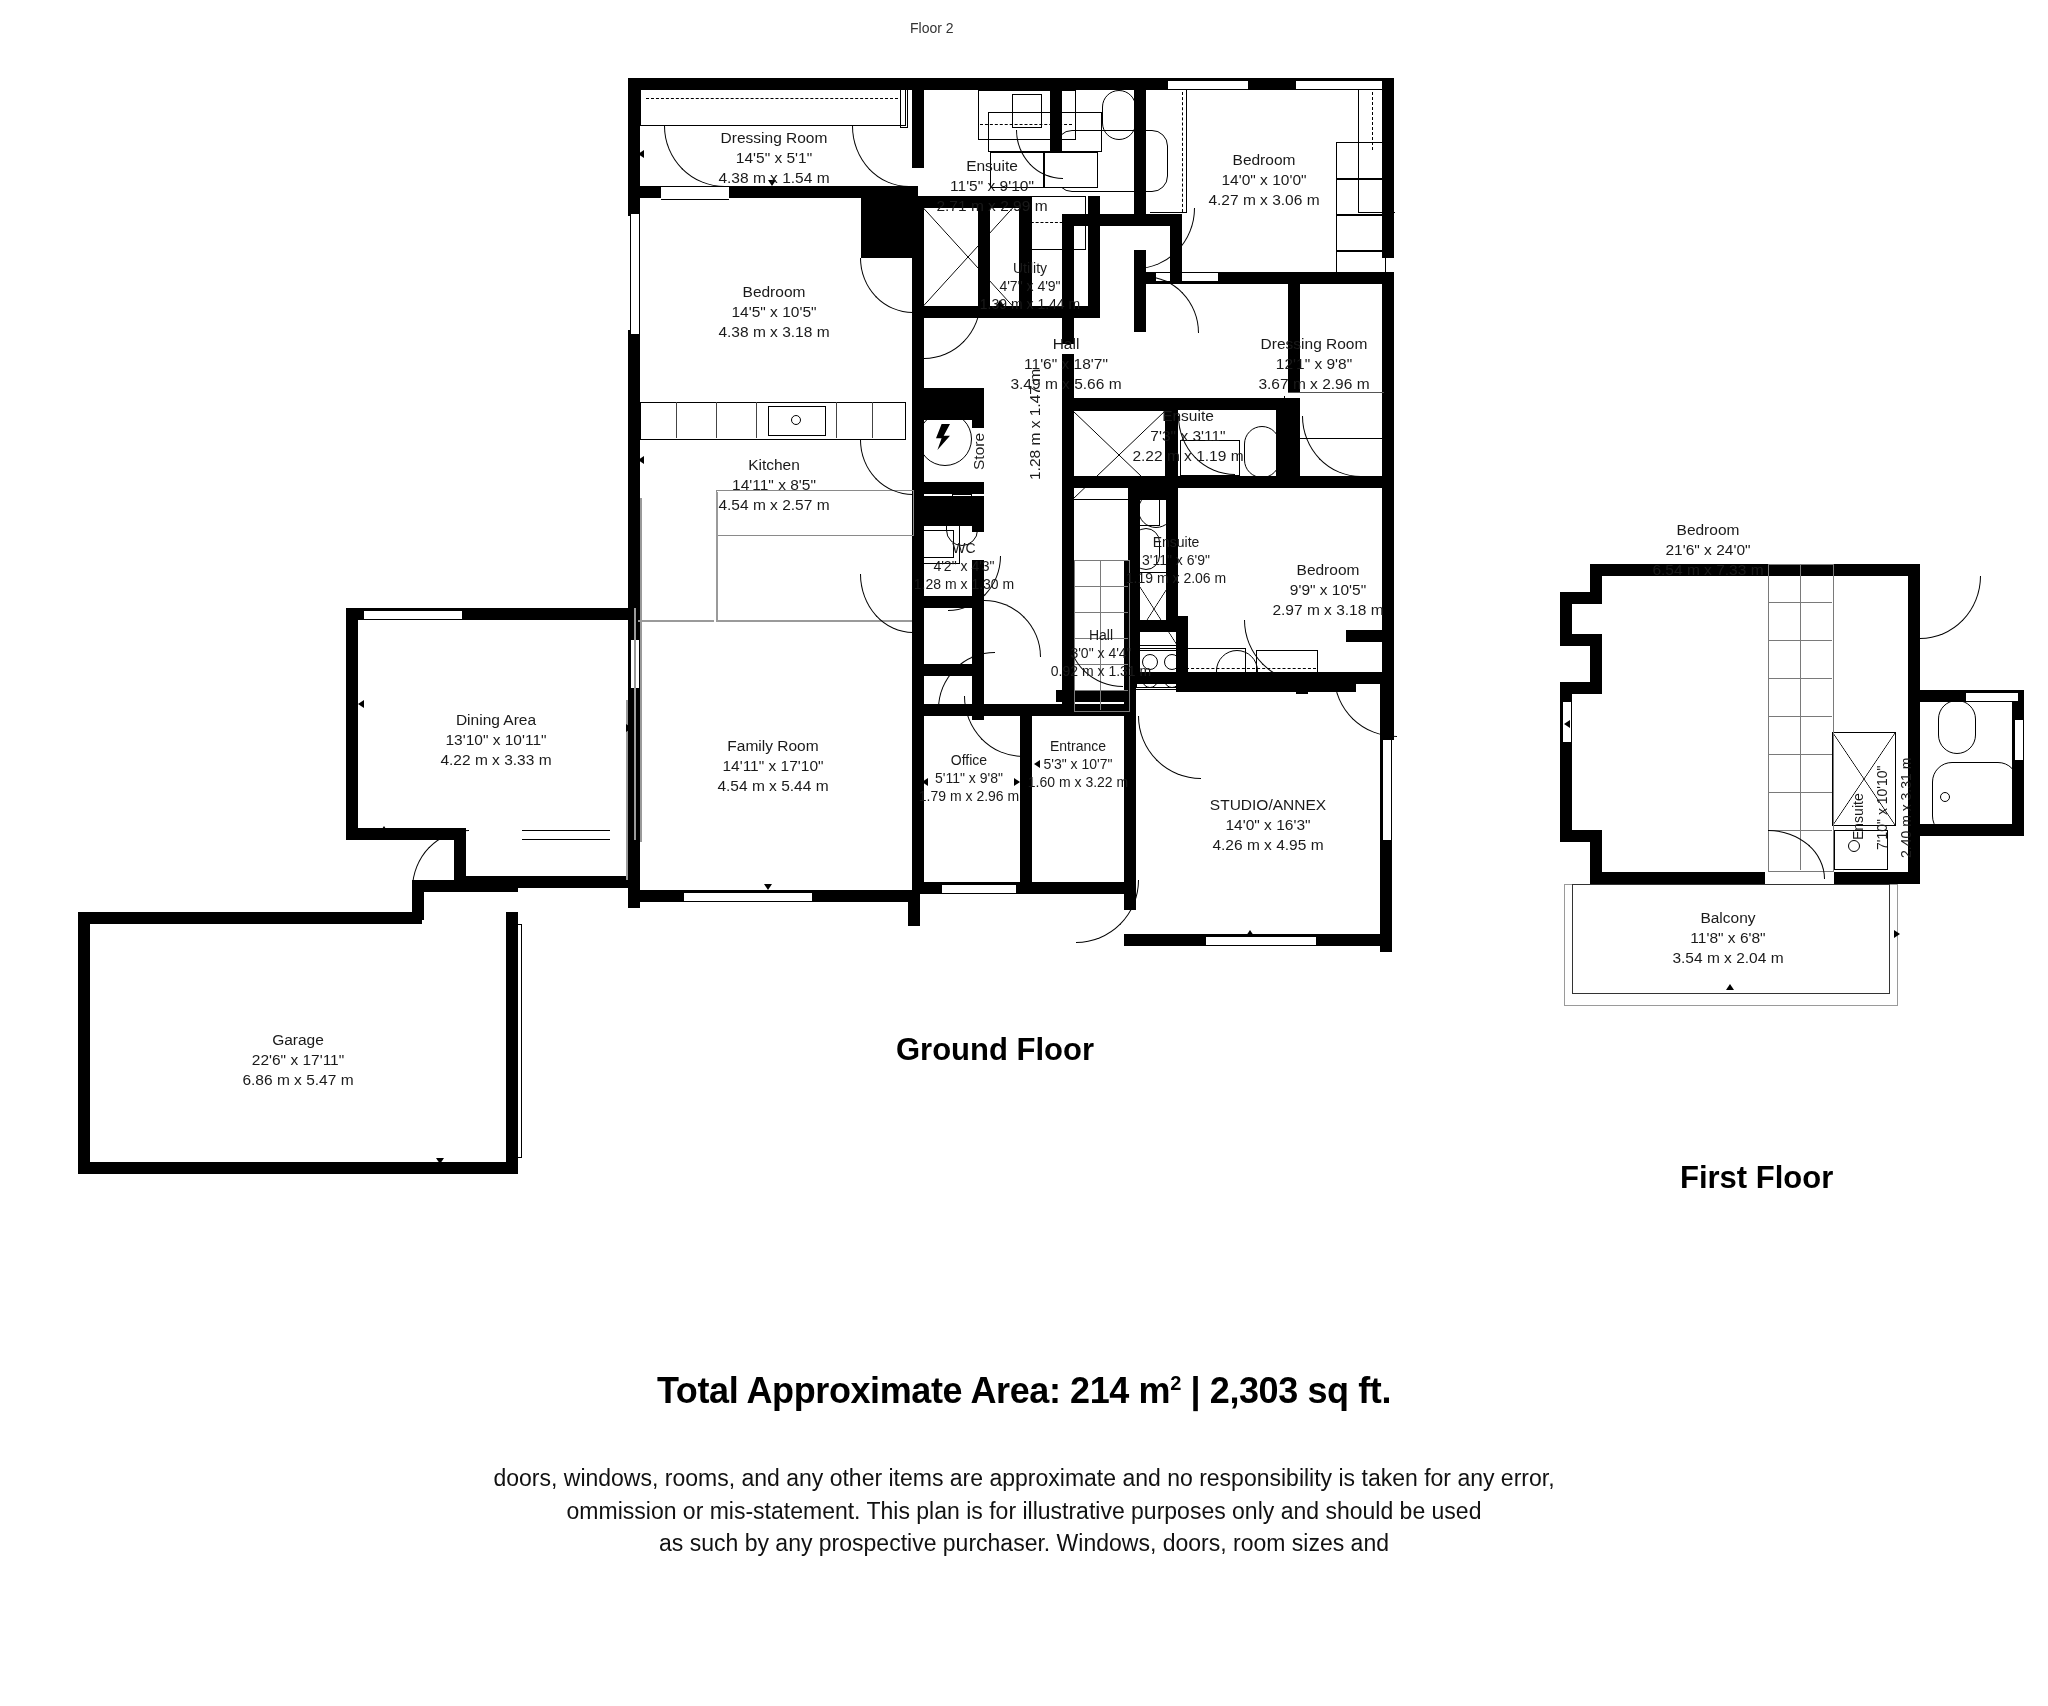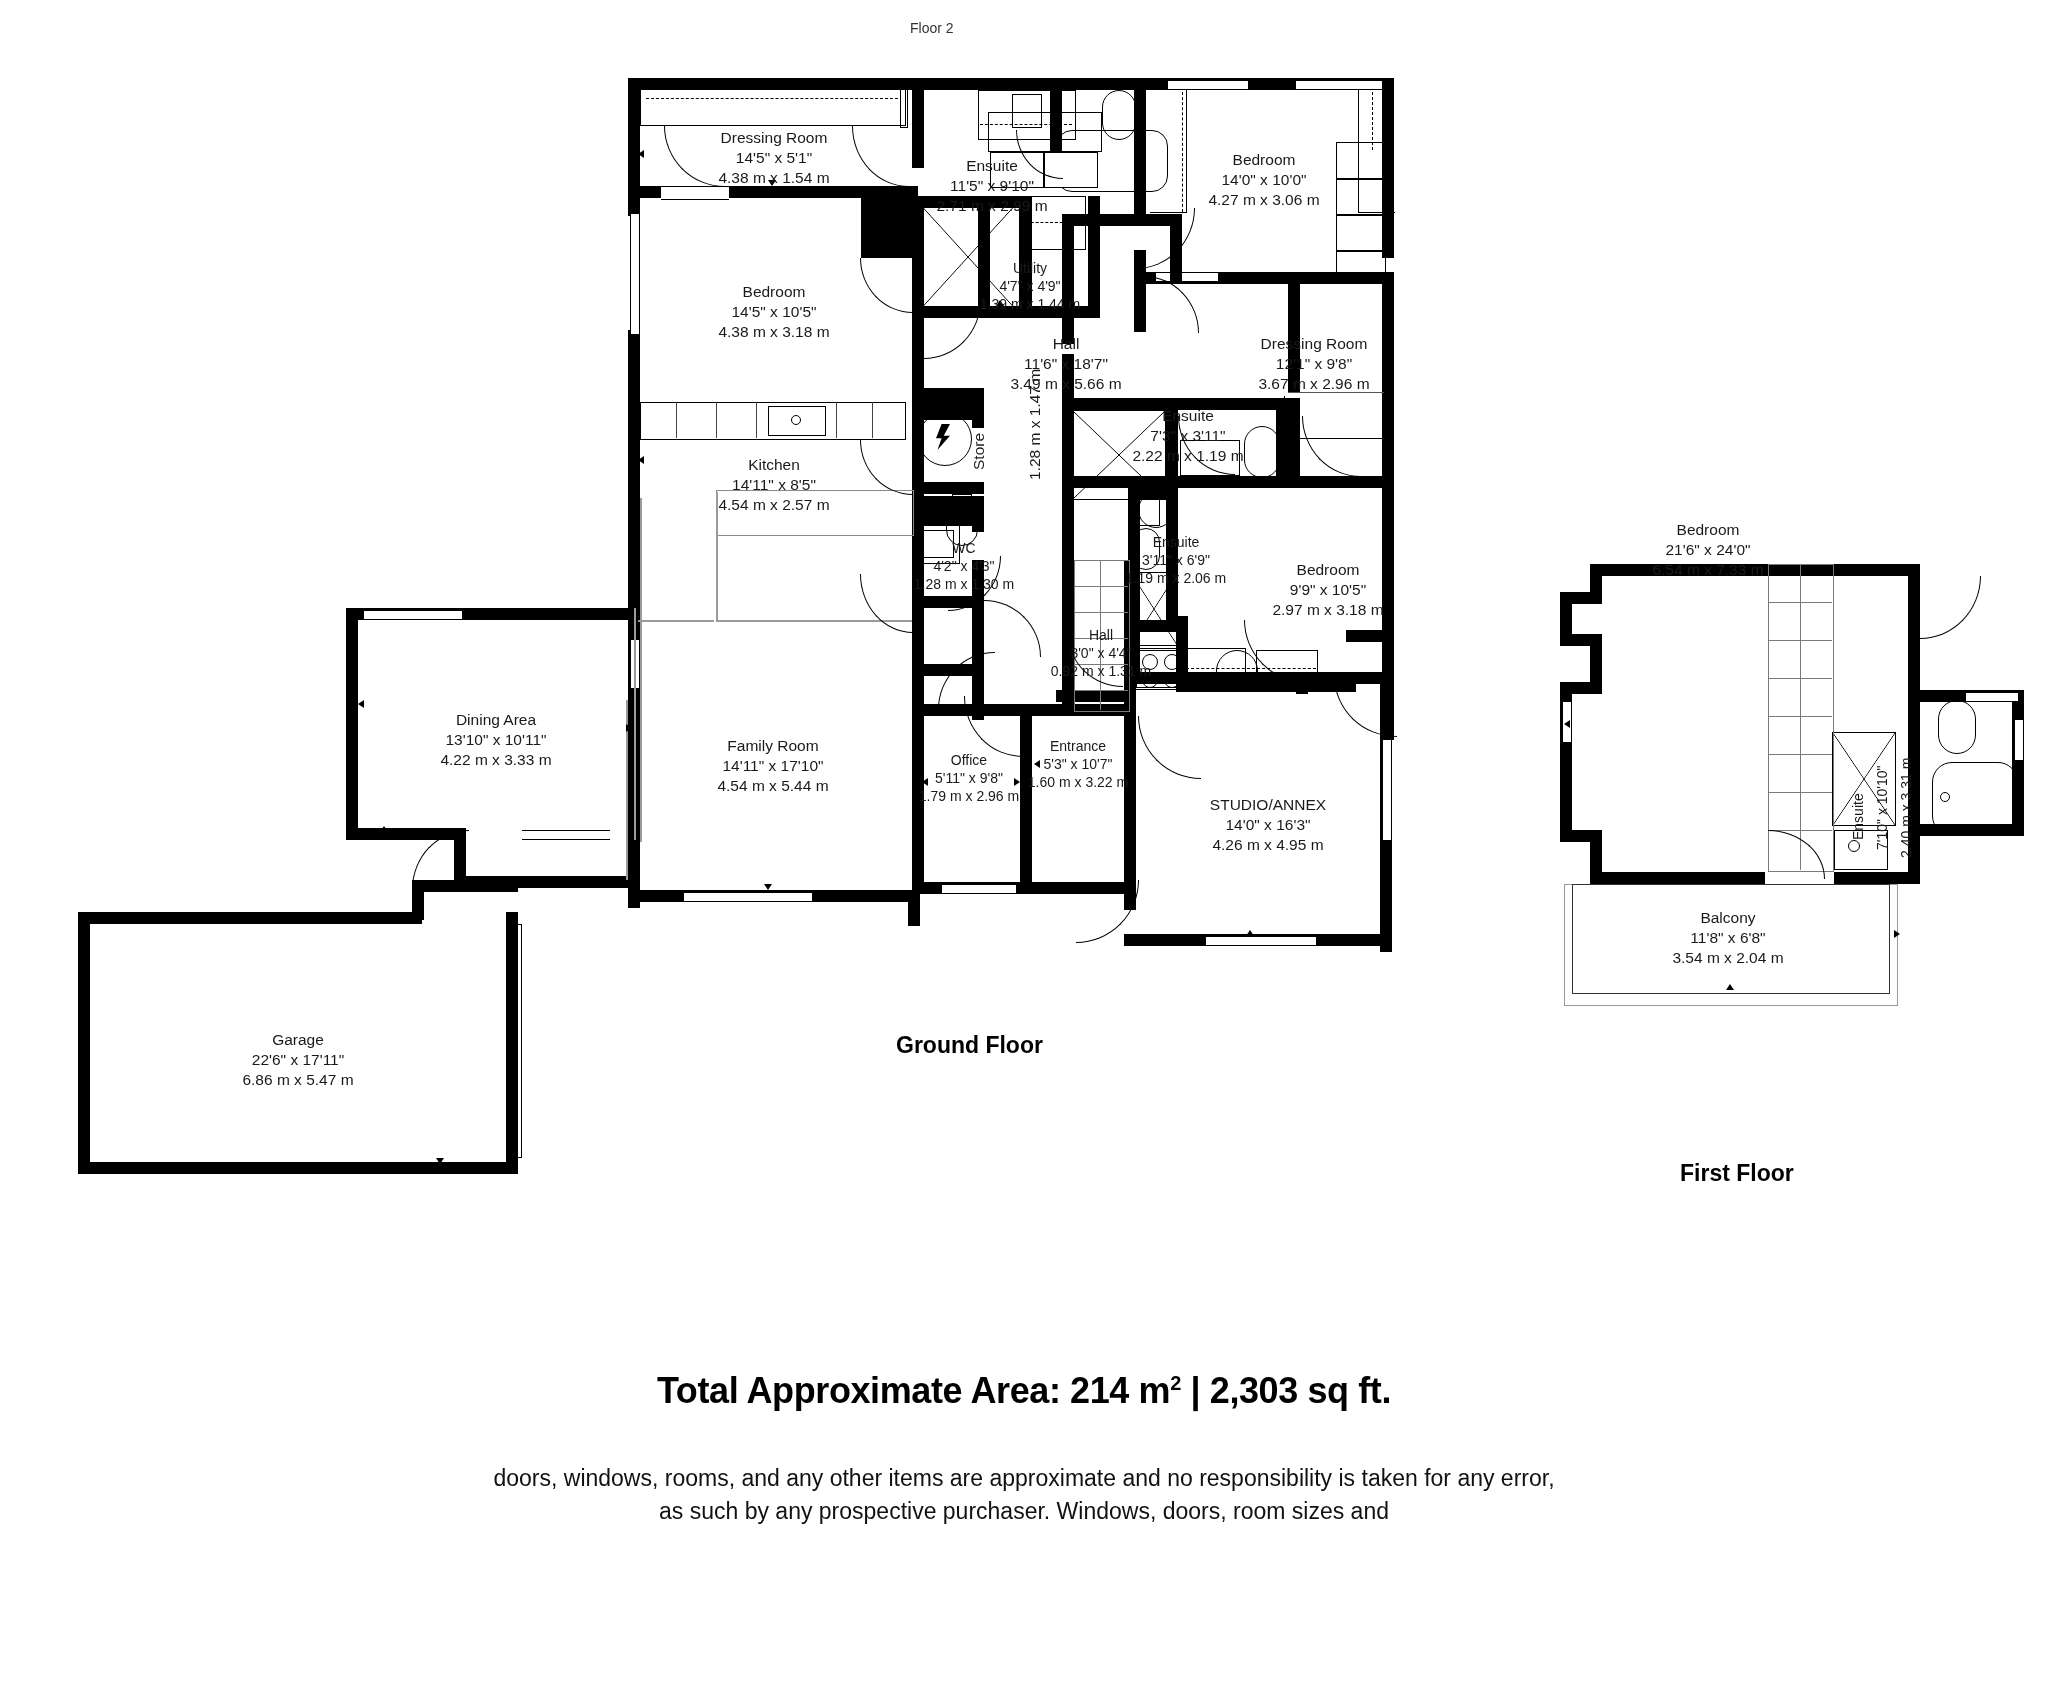--- a/index.html
+++ b/index.html
@@ -18,21 +18,21 @@
   }
   .room .nm{display:block;font-size:15.5px;}
   .room .ft{display:block;font-size:15.5px;}
   .room .mt{display:block;font-size:15.5px;}
   .room.small .nm,.room.small .ft,.room.small .mt{font-size:14px;}
   
   .vlabel{position:absolute;font-size:15.5px;white-space:nowrap;
           transform-origin:0 0;transform:rotate(-90deg);}
   
   .floor-tag{position:absolute;font-size:14px;color:#333;}
-  .floor-title{position:absolute;font-size:23px;font-weight:bold;color:#000;
+  .floor-title{position:absolute;font-size:31px;font-weight:bold;color:#000;
                font-family:"Liberation Sans","DejaVu Sans",sans-serif;}
   .total-area{position:absolute;width:100%;text-align:center;
               font-size:36px;font-weight:bold;color:#000;
               letter-spacing:-0.4px;}
   .total-area sup{font-size:20px;vertical-align:super;}
   .disclaimer{position:absolute;width:100%;text-align:center;
               font-size:23px;line-height:1.42;color:#111;}
   .disclaimer b{font-weight:bold;}
   
   .w{position:absolute;background:#000;}             
@@ -516,14 +516,15 @@
 
   <div class="floor-title" style="left:140px;top:620px;">First Floor</div>
 </div>
 
 <div class="total-area" style="top:1370px;">
   <span>Total Approximate Area: 214 m</span><sup>2</sup>&nbsp;<span>| 2,303 sq ft.</span>
 </div>
 
 <div class="disclaimer" style="top:1462px;">
   <div>doors, windows, rooms, and any other items are approximate and no responsibility is taken for any error,</div>
+  <div>ommission or mis-statement. This plan is for illustrative purposes only and should be used</div>
   <div>as such by any prospective purchaser. Windows, doors, room sizes and</div>
 </div>
 
 </body></html>

